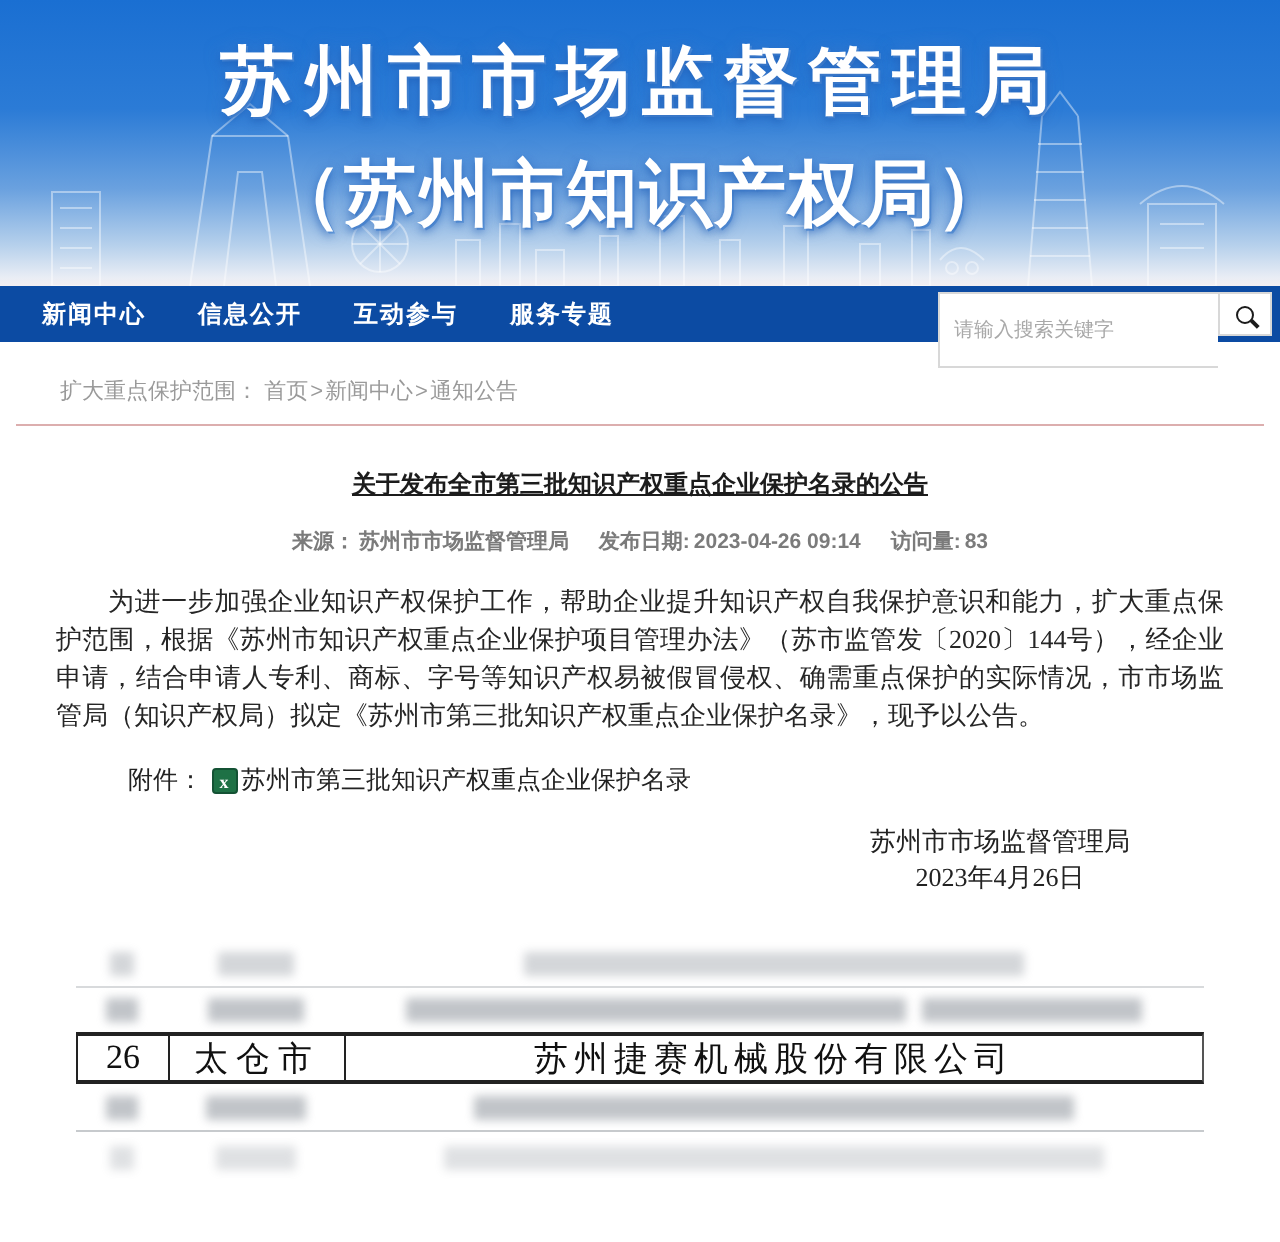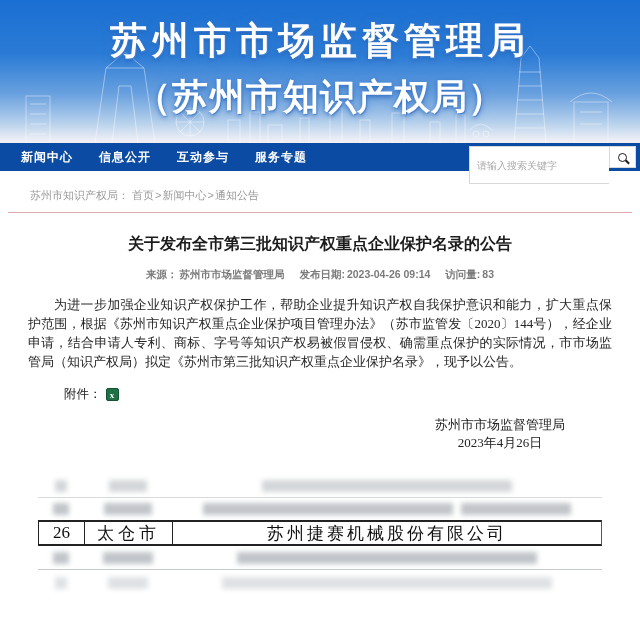--- a/index.html
+++ b/index.html
@@ -53,22 +53,22 @@
     transform:rotate(45deg); right:-4px; bottom:-2px; }
 
   
   .breadcrumb{ margin:17px 0 0 30px; font-size:11px; color:#9a9a9a; }
   .breadcrumb a{ color:#9a9a9a; text-decoration:none; cursor:pointer; }
   .crumb-sep{ margin:0 1px; }
   hr.pink{ border:none; border-top:1px solid #dcaeae; margin:9px 8px 0 8px; }
 
   
   .article-title{
-    font-size:16px; text-align:center; margin:21px 40px 0;
-    color:#1c1c1c; font-weight:bold;
+    font-size:12px; text-align:center; margin:21px 40px 0;
+    color:#1c1c1c; font-weight:bold;text-decoration:underline;
   }
   .meta{ text-align:center; font-size:10.5px; color:#7b7b7b; margin-top:13px;font-weight:bold; }
   .meta .seg{ margin:0 6px; }
   .meta .lab{ margin-right:2px; }
 
   .para{
     margin:13px 28px 0; font-size:13px; line-height:19px; color:#262626;
     text-align:justify; text-indent:2em;
     font-family:"Liberation Serif", serif;
   }
@@ -177,39 +177,40 @@
   <a class="nav-item">服务专题</a>
   <div class="search">
     <input type="text" placeholder="请输入搜索关键字" style="">
     <button>
       <span class="mag"></span>
     </button>
   </div>
 </nav>
 
 <div class="breadcrumb">
-  <span>苏州市知识产权局：</span>
+  <span>扩大重点保护范围：</span>
   <a>首页</a><span class="crumb-sep">&gt;</span><a>新闻中心</a><span class="crumb-sep">&gt;</span><a>通知公告</a>
 </div>
 <hr class="pink">
 
 <main>
   <h1 class="article-title">关于发布全市第三批知识产权重点企业保护名录的公告</h1>
 
   <div class="meta">
     <span class="seg"><span class="lab">来源：</span><span>苏州市市场监督管理局</span></span>
     <span class="seg"><span class="lab">发布日期:</span><span>2023-04-26 09:14</span></span>
     <span class="seg"><span class="lab">访问量:</span><span>83</span></span>
   </div>
 
   <p class="para">为进一步加强企业知识产权保护工作，帮助企业提升知识产权自我保护意识和能力，扩大重点保护范围，根据《苏州市知识产权重点企业保护项目管理办法》（苏市监管发〔2020〕144号），经企业申请，结合申请人专利、商标、字号等知识产权易被假冒侵权、确需重点保护的实际情况，市市场监管局（知识产权局）拟定《苏州市第三批知识产权重点企业保护名录》，现予以公告。</p>
 
   <div class="attach">
     <span>附件：</span>
     <span class="xls">x</span>
+    <a>苏州市第三批知识产权重点企业保护名录</a>
   </div>
 
   <div class="sig-block">
     <div>苏州市市场监督管理局</div>
     <div class="sig-date">2023年4月26日</div>
   </div>
 
   <div class="doc">
     <div class="doc-row row-a">
       <span class="b1">

